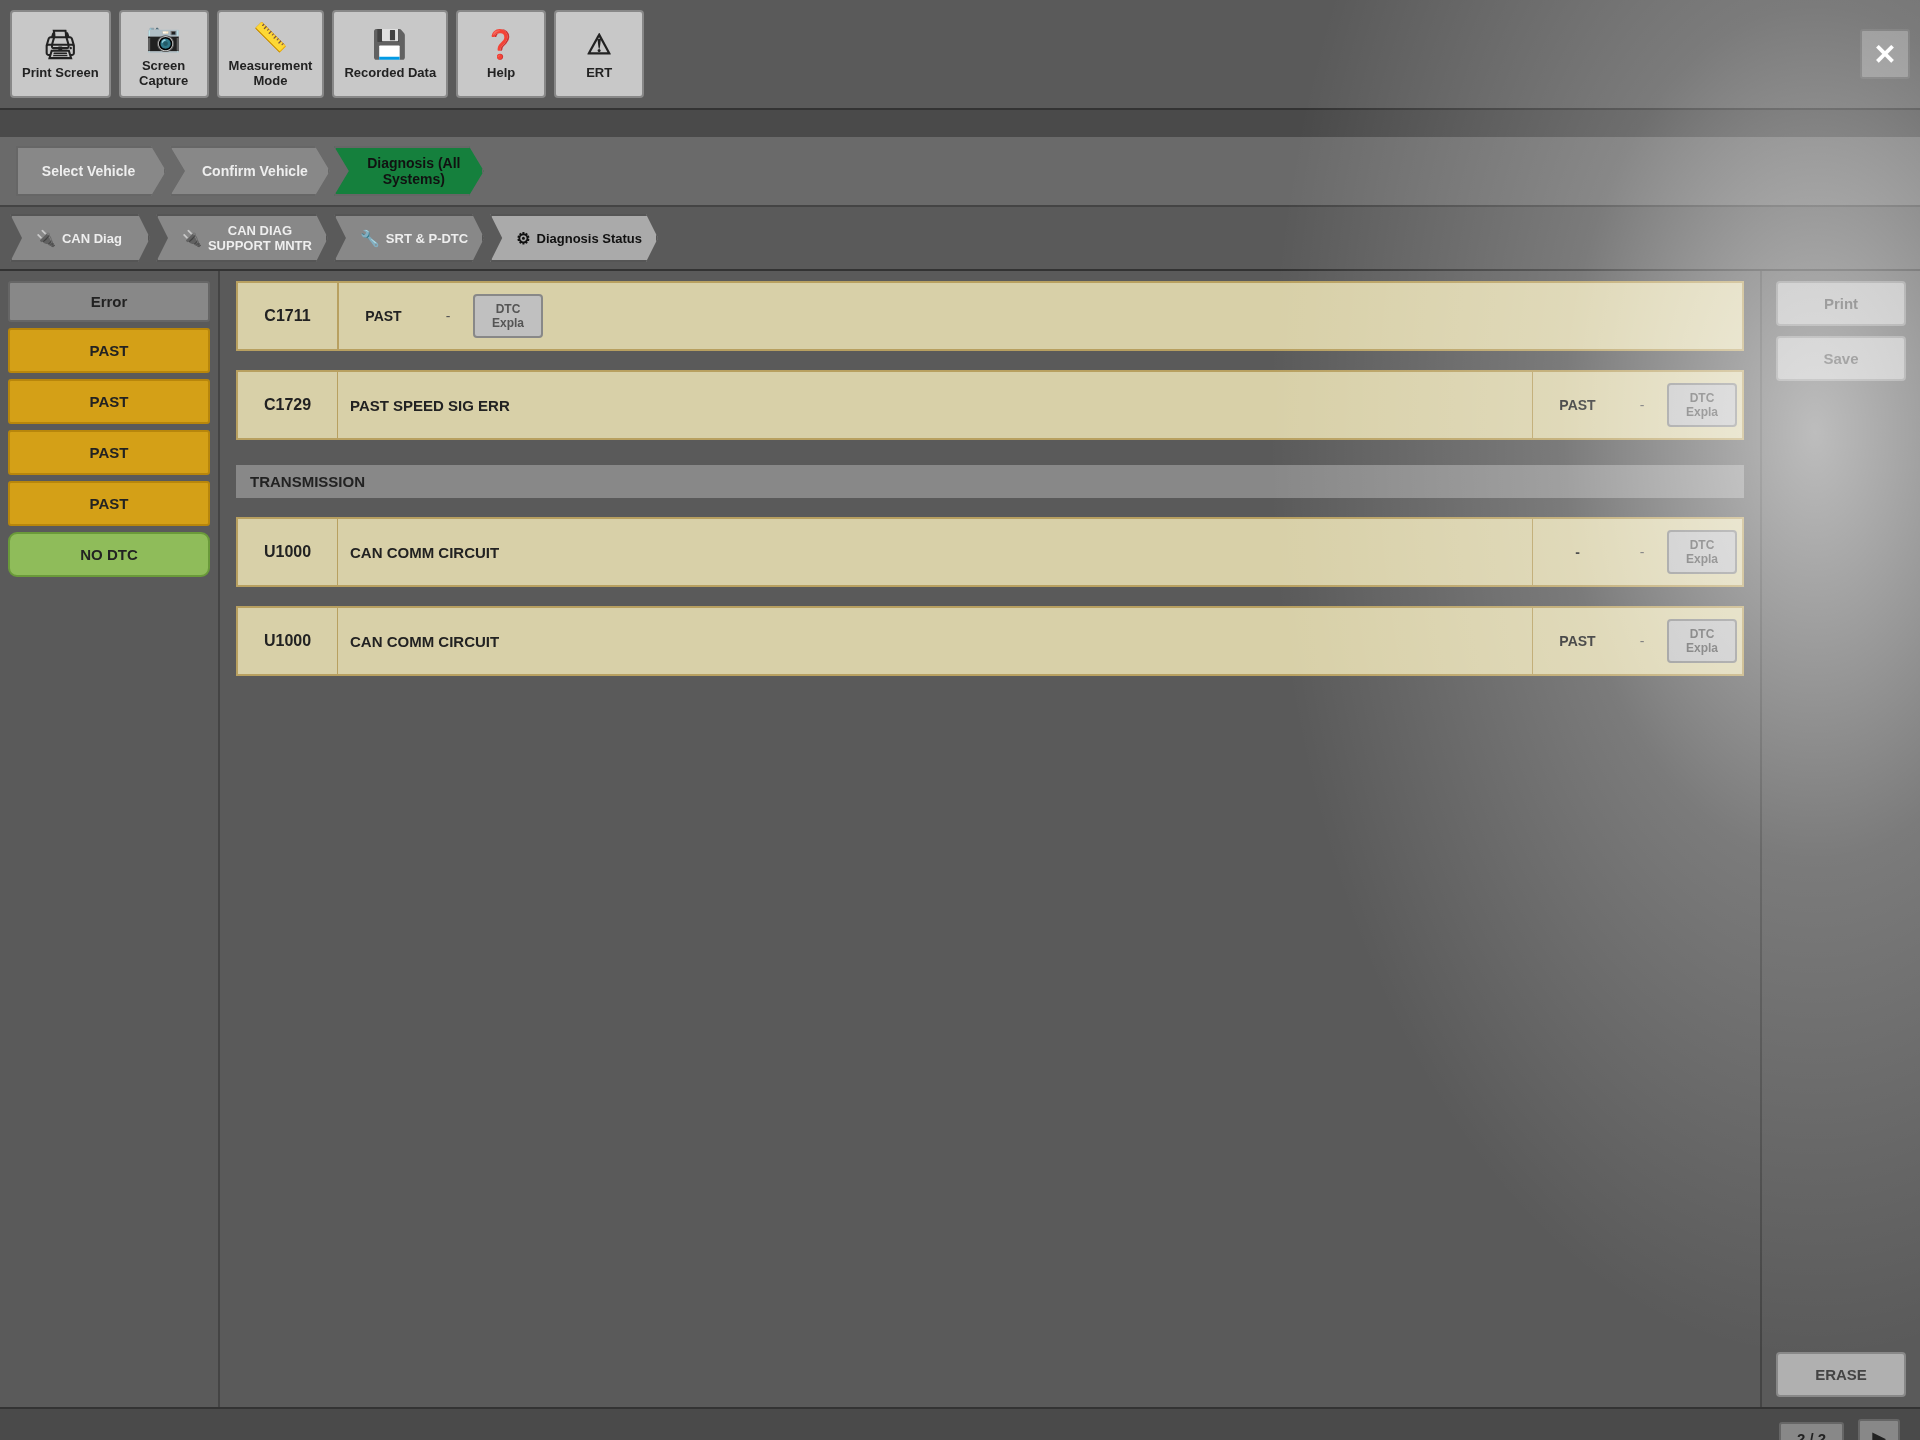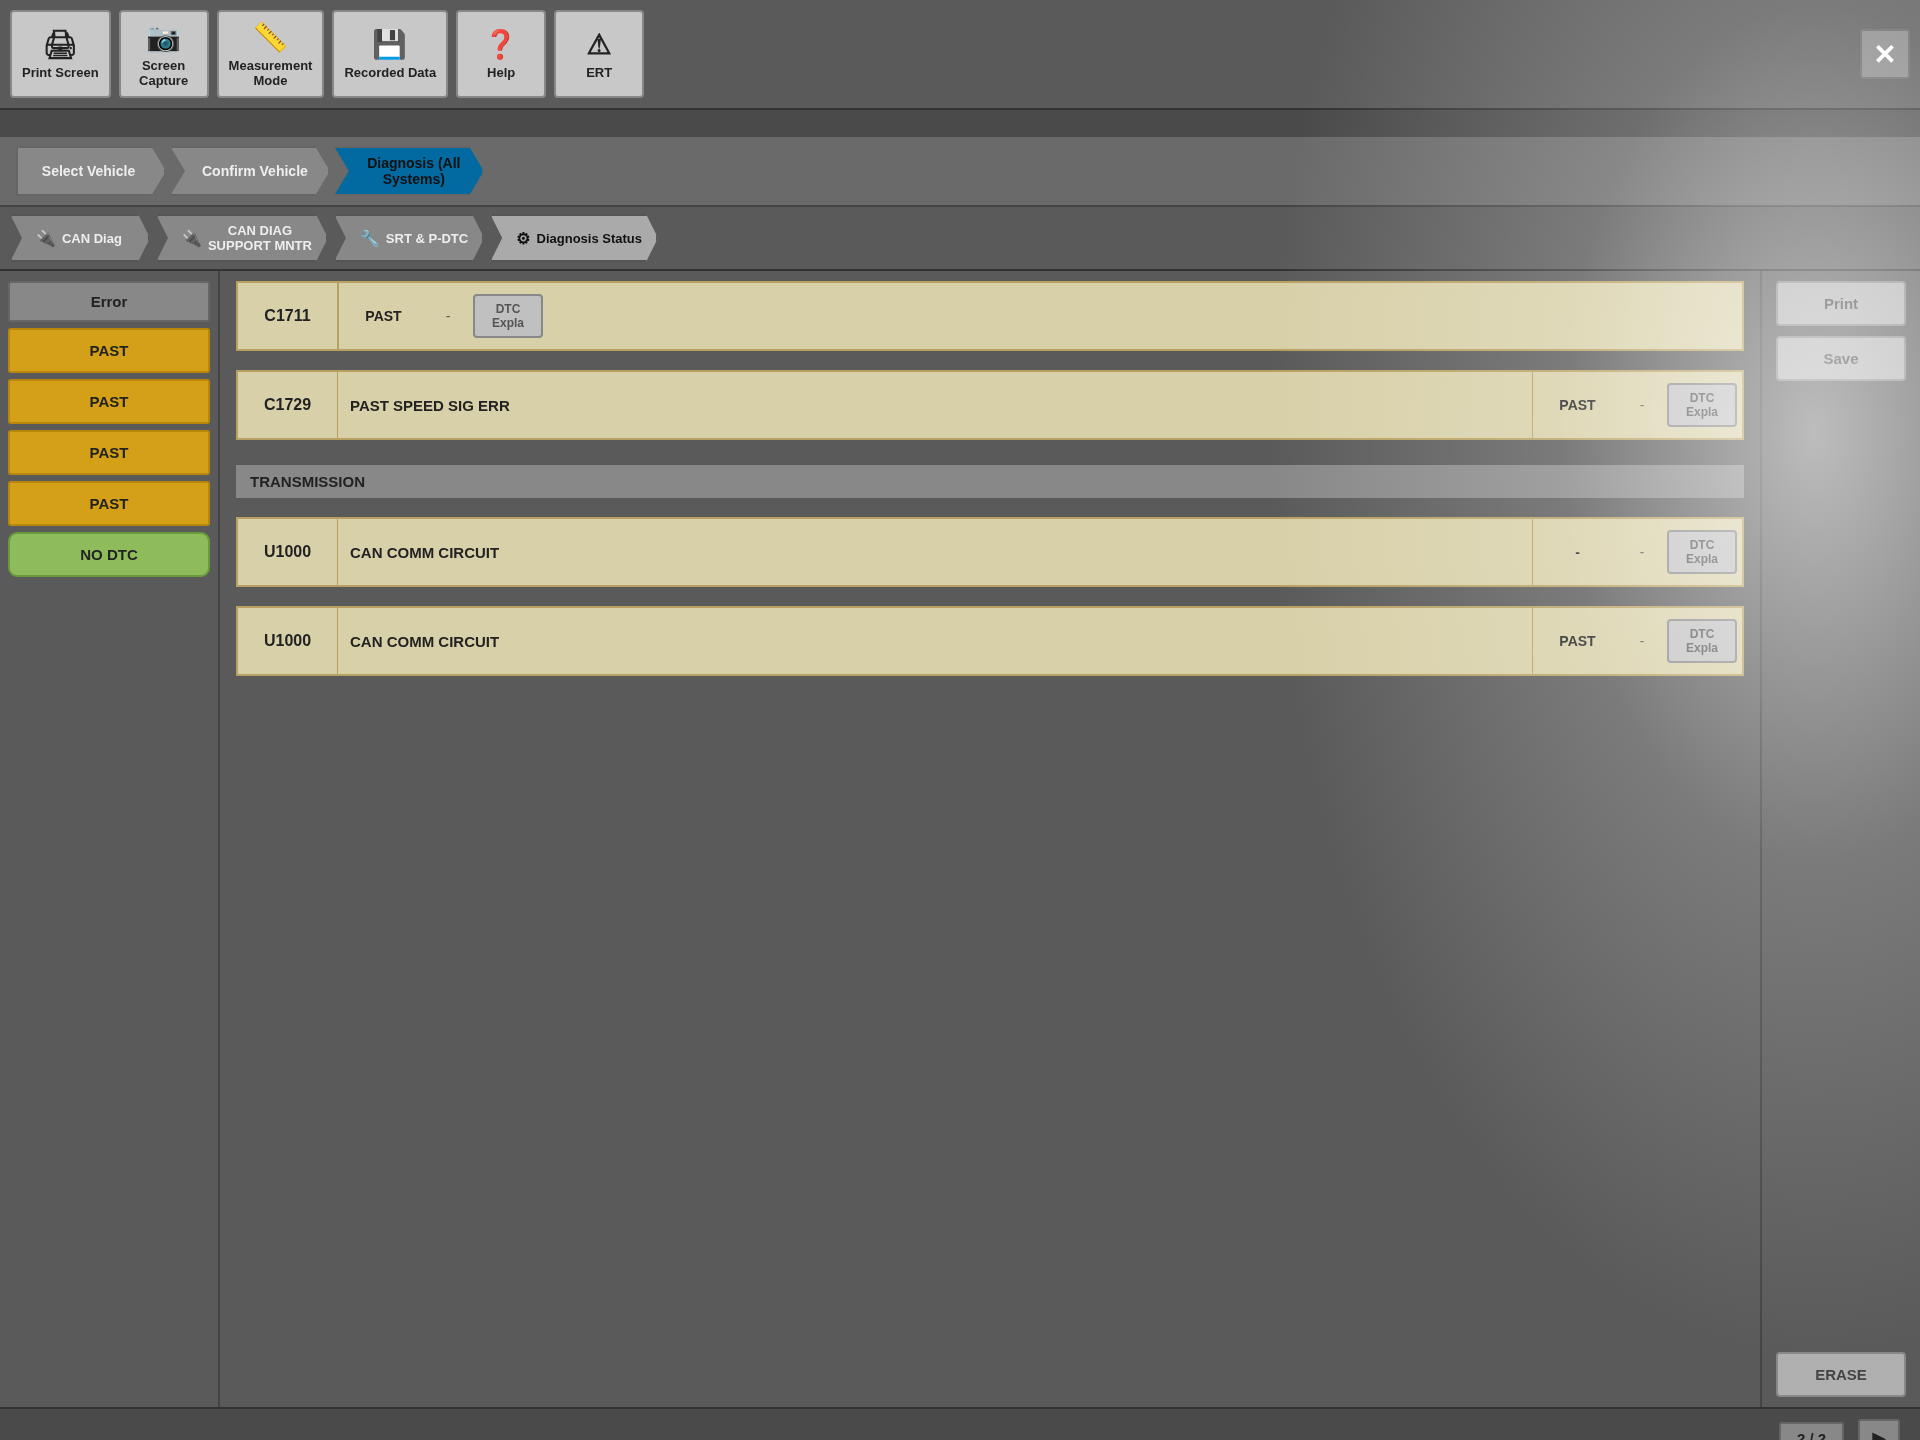--- a/index.html
+++ b/index.html
@@ -98,21 +98,21 @@
       align-items: center;
       justify-content: center;
     }
 
     .breadcrumb-item:first-child {
       clip-path: polygon(0 0, calc(100% - 15px) 0, 100% 50%, calc(100% - 15px) 100%, 0 100%);
       padding-left: 15px;
     }
 
     .breadcrumb-item.active {
-      background: #0369a1;
+      background: #15803d;
       color: #111;
     }
 
     
     .tabs-row {
       background: #5a5a5a;
       display: flex;
       align-items: center;
       padding: 6px 10px;
       gap: 6px;

